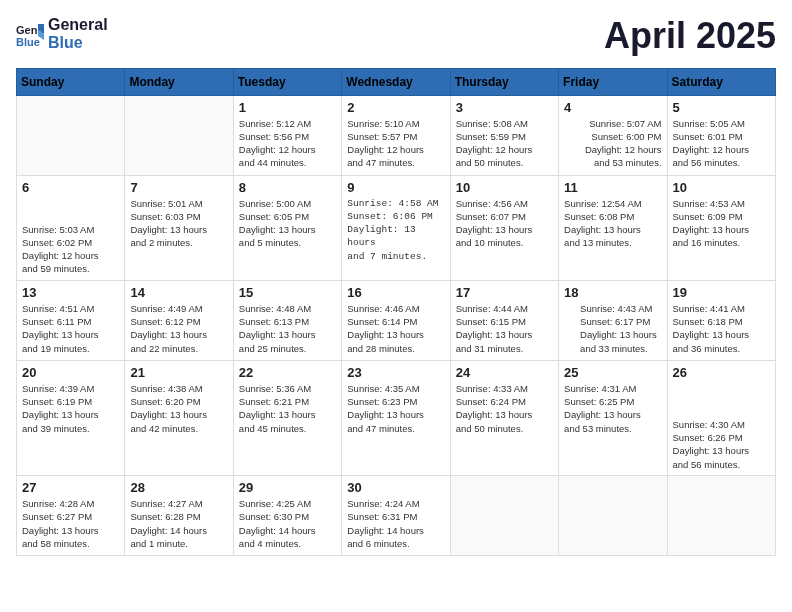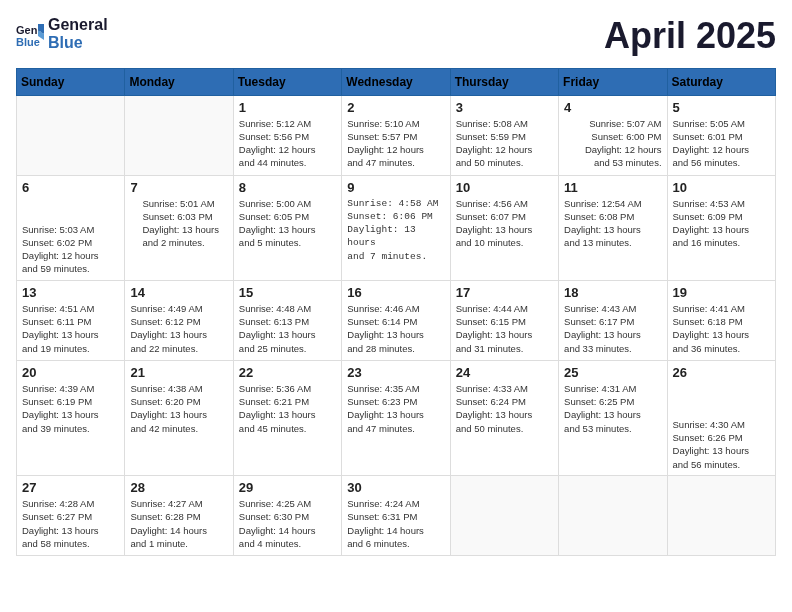--- a/index.html
+++ b/index.html
@@ -156,21 +156,21 @@
       <tr class="week-row">
         <td>
           <div class="day-num">6</div>
           <div class="day-info" style="white-space: pre-line; margin-top: 28px;">Sunrise: 5:03 AM
 Sunset: 6:02 PM
 Daylight: 12 hours
 and 59 minutes.</div>
         </td>
         <td>
           <div class="day-num">7</div>
-          <div class="day-info" style="white-space: pre-line; margin-left: 12px;">Sunrise: 5:01 AM
+          <div class="day-info" style="white-space: pre-line;">Sunrise: 5:01 AM
 Sunset: 6:03 PM
 Daylight: 13 hours
 and 2 minutes.</div>
         </td>
         <td>
           <div class="day-num">8</div>
           <div class="day-info" style="white-space: pre-line;">Sunrise: 5:00 AM
 Sunset: 6:05 PM
 Daylight: 13 hours
 and 5 minutes.</div>
@@ -235,21 +235,21 @@
         </td>
         <td>
           <div class="day-num">17</div>
           <div class="day-info" style="white-space: pre-line;">Sunrise: 4:44 AM
 Sunset: 6:15 PM
 Daylight: 13 hours
 and 31 minutes.</div>
         </td>
         <td>
           <div class="day-num">18</div>
-          <div class="day-info" style="white-space: pre-line;">Sunrise: 4:43 AM
+          <div class="day-info" style="white-space: pre-line; margin-left: 16px;">Sunrise: 4:43 AM
 Sunset: 6:17 PM
 Daylight: 13 hours
 and 33 minutes.</div>
         </td>
         <td>
           <div class="day-num">19</div>
           <div class="day-info" style="white-space: pre-line;">Sunrise: 4:41 AM
 Sunset: 6:18 PM
 Daylight: 13 hours
 and 36 minutes.</div>

